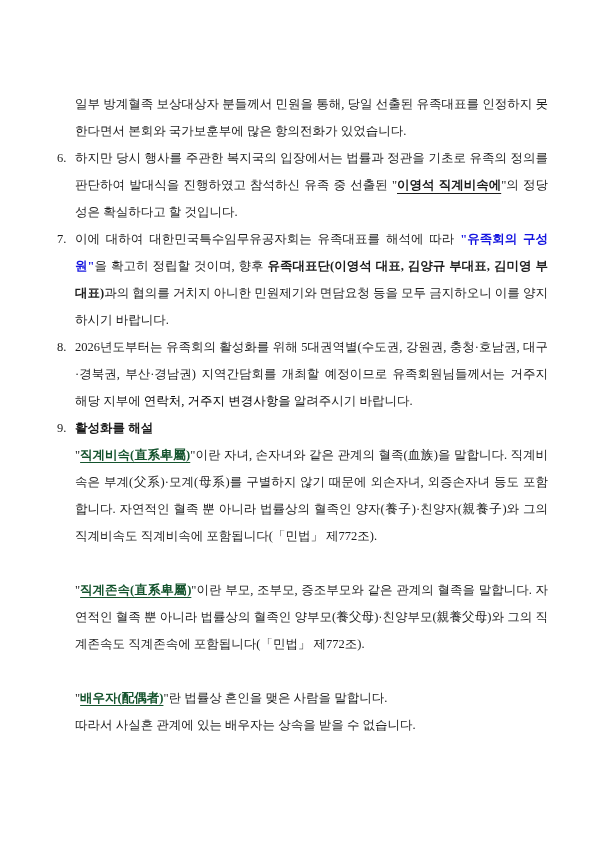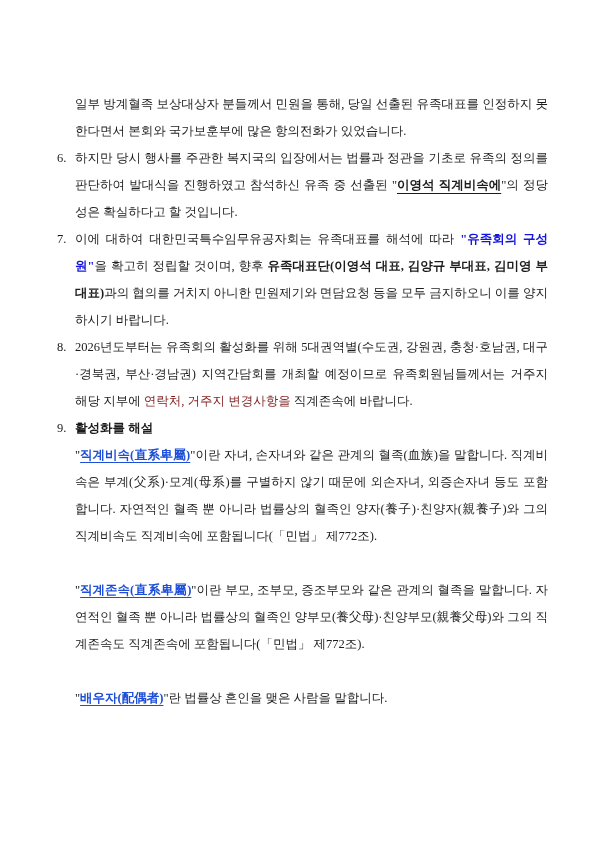--- a/index.html
+++ b/index.html
@@ -16,44 +16,45 @@
   .content{padding:91px 52px 0 57px;}
   .para{text-align:justify;}
   .indent{margin-left:18px;}
   .item{display:flex;align-items:flex-start;}
   .item .num{flex:0 0 18px;}
   .item .body{flex:1;text-align:justify;}
   .gap{height:27px;}
   .s-bold{font-weight:700;}
   .s-bold-underline{font-weight:700;text-decoration:underline;text-underline-offset:4px;}
   .s-blue-bold{color:#1414e0;font-weight:700;}
-  .s-blue{color:#7f1d1d;}
-  .s-term-link{color:#1d4ed8;font-weight:700;text-decoration:underline;text-underline-offset:3px;cursor:pointer;margin-top:9px;}
+  .s-blue{color:#000000;}
+  .s-term-link{color:#14532d;font-weight:700;text-decoration:underline;text-underline-offset:3px;cursor:pointer;margin-top:9px;}
 </style>
 </head>
 <body>
 
 <div class="page">
   <div class="content">
       <div class="para indent"><span>일부 방계혈족 보상대상자 분들께서 민원을 통해, 당일 선출된 유족대표를 인정하지 못한다면서 본회와 국가보훈부에 많은 항의전화가 있었습니다.</span></div>
       <div class="item para">
         <span class="num">6.</span>
         <div class="body"><span>하지만 당시 행사를 주관한 복지국의 입장에서는 법률과 정관을 기초로 유족의 정의를 판단하여 발대식을 진행하였고 참석하신 유족 중 선출된 "</span><span class="s-bold-underline">이영석 직계비속에</span><span>"의 정당성은 확실하다고 할 것입니다.</span></div>
       </div>
       <div class="item para">
         <span class="num">7.</span>
         <div class="body"><span>이에 대하여 대한민국특수임무유공자회는 유족대표를 해석에 따라 </span><span class="s-blue-bold">"유족회의 구성원"</span><span>을 확고히 정립할 것이며, 향후 </span><span class="s-bold">유족대표단(이영석 대표, 김양규 부대표, 김미영 부대표)</span><span>과의 협의를 거치지 아니한 민원제기와 면담요청 등을 모두 금지하오니 이를 양지하시기 바랍니다.</span></div>
       </div>
       <div class="item para">
         <span class="num">8.</span>
-        <div class="body"><span>2026년도부터는 유족회의 활성화를 위해 5대권역별(수도권, 강원권, 충청·호남권, 대구·경북권, 부산·경남권) 지역간담회를 개최할 예정이므로 유족회원님들께서는 거주지 해당 지부에 </span><span class="s-blue">연락처, 거주지 변경사항을</span><span> 직계존속에 바랍니다.</span></div>
+        <div class="body"><span>2026년도부터는 유족회의 활성화를 위해 5대권역별(수도권, 강원권, 충청·호남권, 대구·경북권, 부산·경남권) 지역간담회를 개최할 예정이므로 유족회원님들께서는 거주지 해당 지부에 </span><span class="s-blue">연락처, 거주지 변경사항을</span><span> 알려주시기 바랍니다.</span></div>
       </div>
       <div class="item para">
         <span class="num">9.</span>
         <div class="body"><span class="s-bold">활성화를 해설</span></div>
       </div>
       <div class="para indent"><span>"</span><span class="s-term-link">직계비속(直系卑屬)</span><span>"이란 자녀, 손자녀와 같은 관계의 혈족(血族)을 말합니다. 직계비속은 부계(父系)·모계(母系)를 구별하지 않기 때문에 외손자녀, 외증손자녀 등도 포함합니다. 자연적인 혈족 뿐 아니라 법률상의 혈족인 양자(養子)·친양자(親養子)와 그의 직계비속도 직계비속에 포함됩니다(「민법」 제772조).</span></div>
       <div class="gap"></div>
       <div class="para indent"><span>"</span><span class="s-term-link">직계존속(直系卑屬)</span><span>"이란 부모, 조부모, 증조부모와 같은 관계의 혈족을 말합니다. 자연적인 혈족 뿐 아니라 법률상의 혈족인 양부모(養父母)·친양부모(親養父母)와 그의 직계존속도 직계존속에 포함됩니다(「민법」 제772조).</span></div>
       <div class="gap"></div>
       <div class="para indent"><span>"</span><span class="s-term-link">배우자(配偶者)</span><span>"란 법률상 혼인을 맺은 사람을 말합니다.</span></div>
+      <div class="para indent"><span>따라서 사실혼 관계에 있는 배우자는 상속을 받을 수 없습니다.</span></div>
     </div>
 </div>
 
 </body></html>

